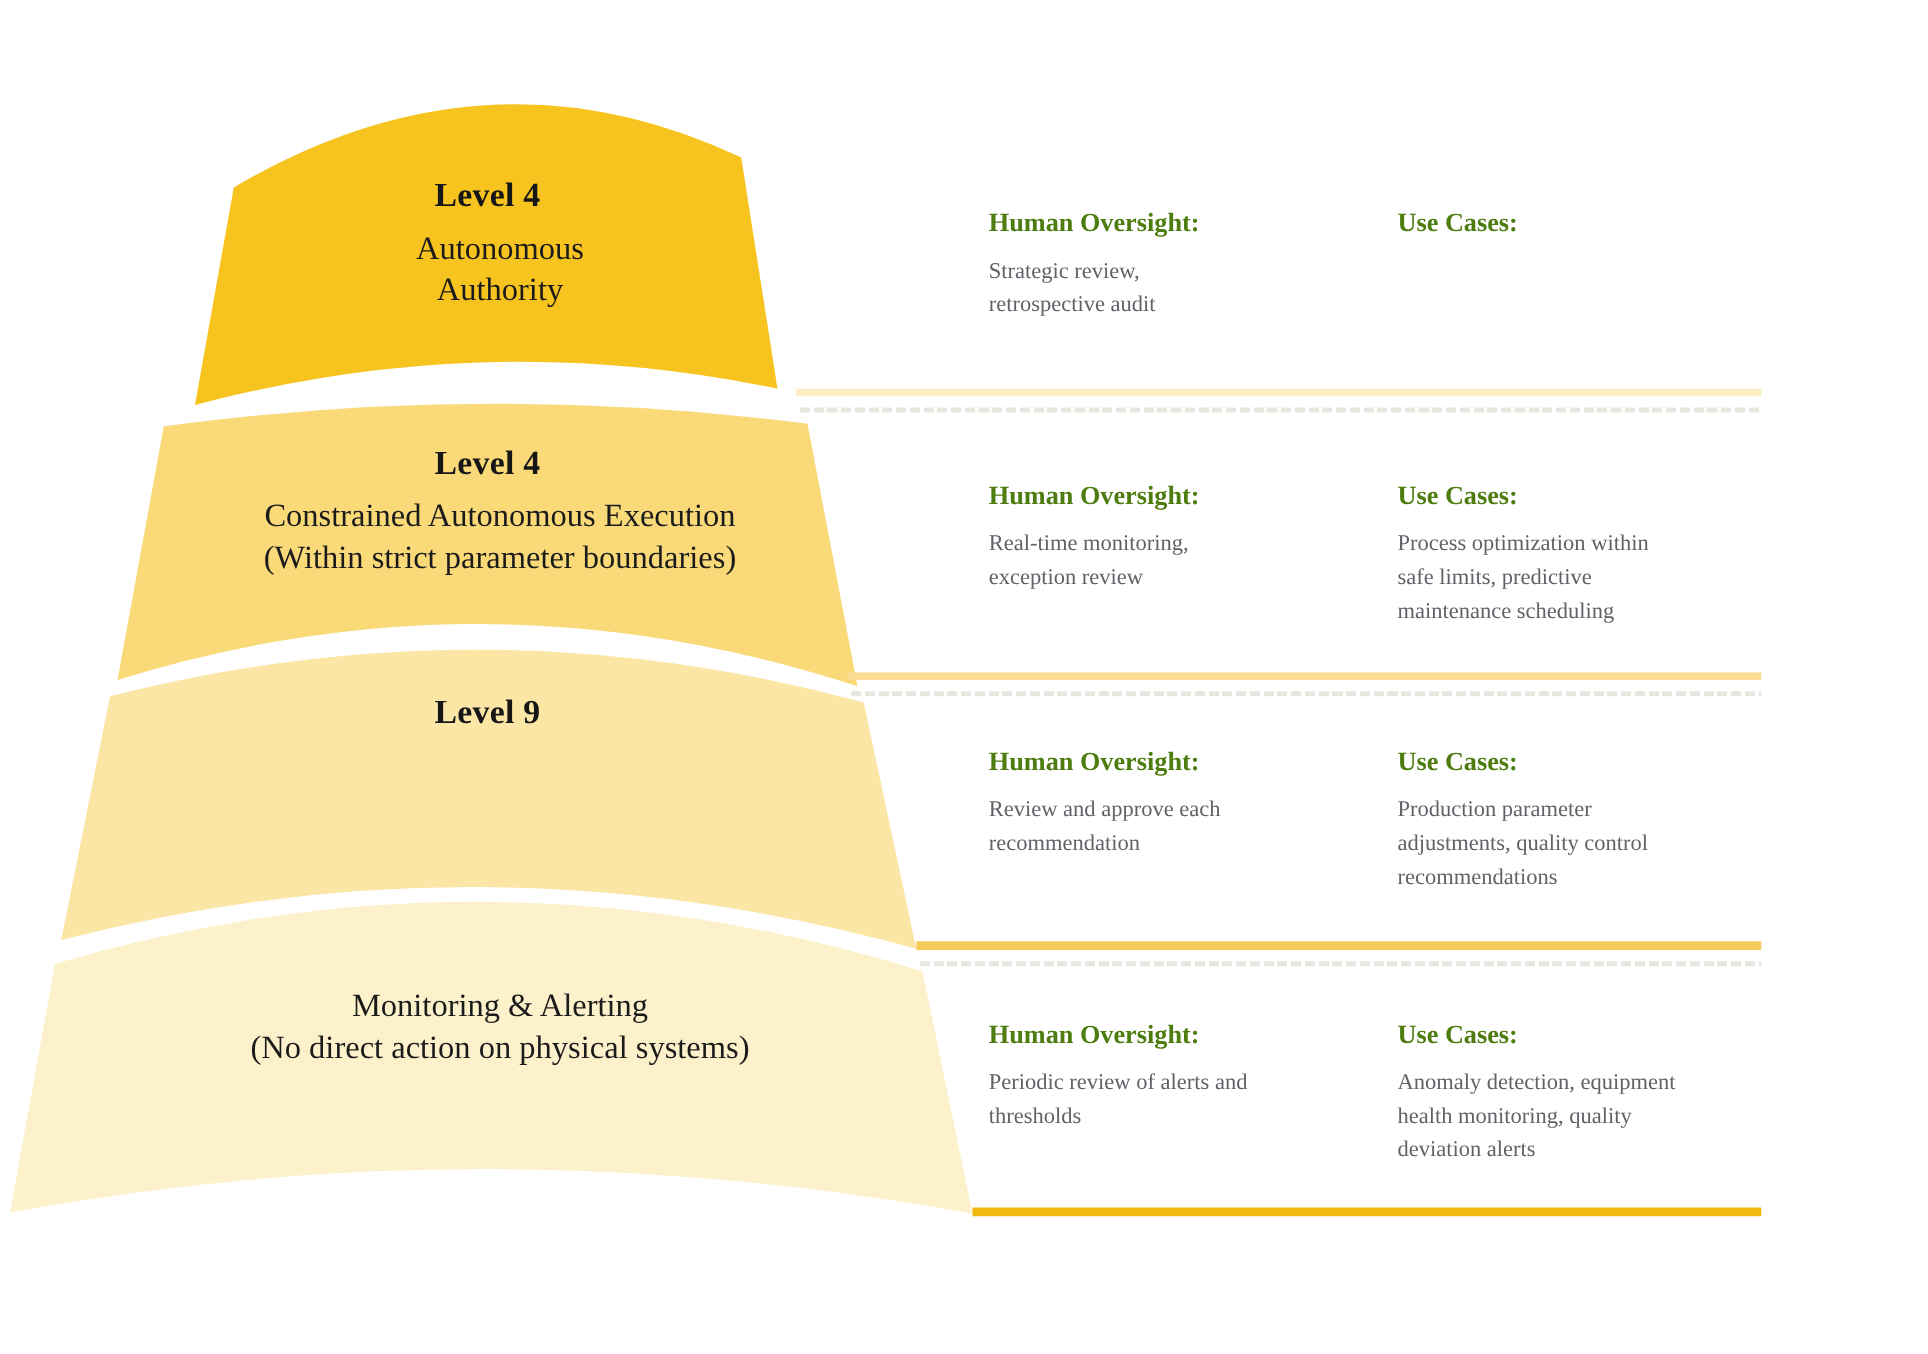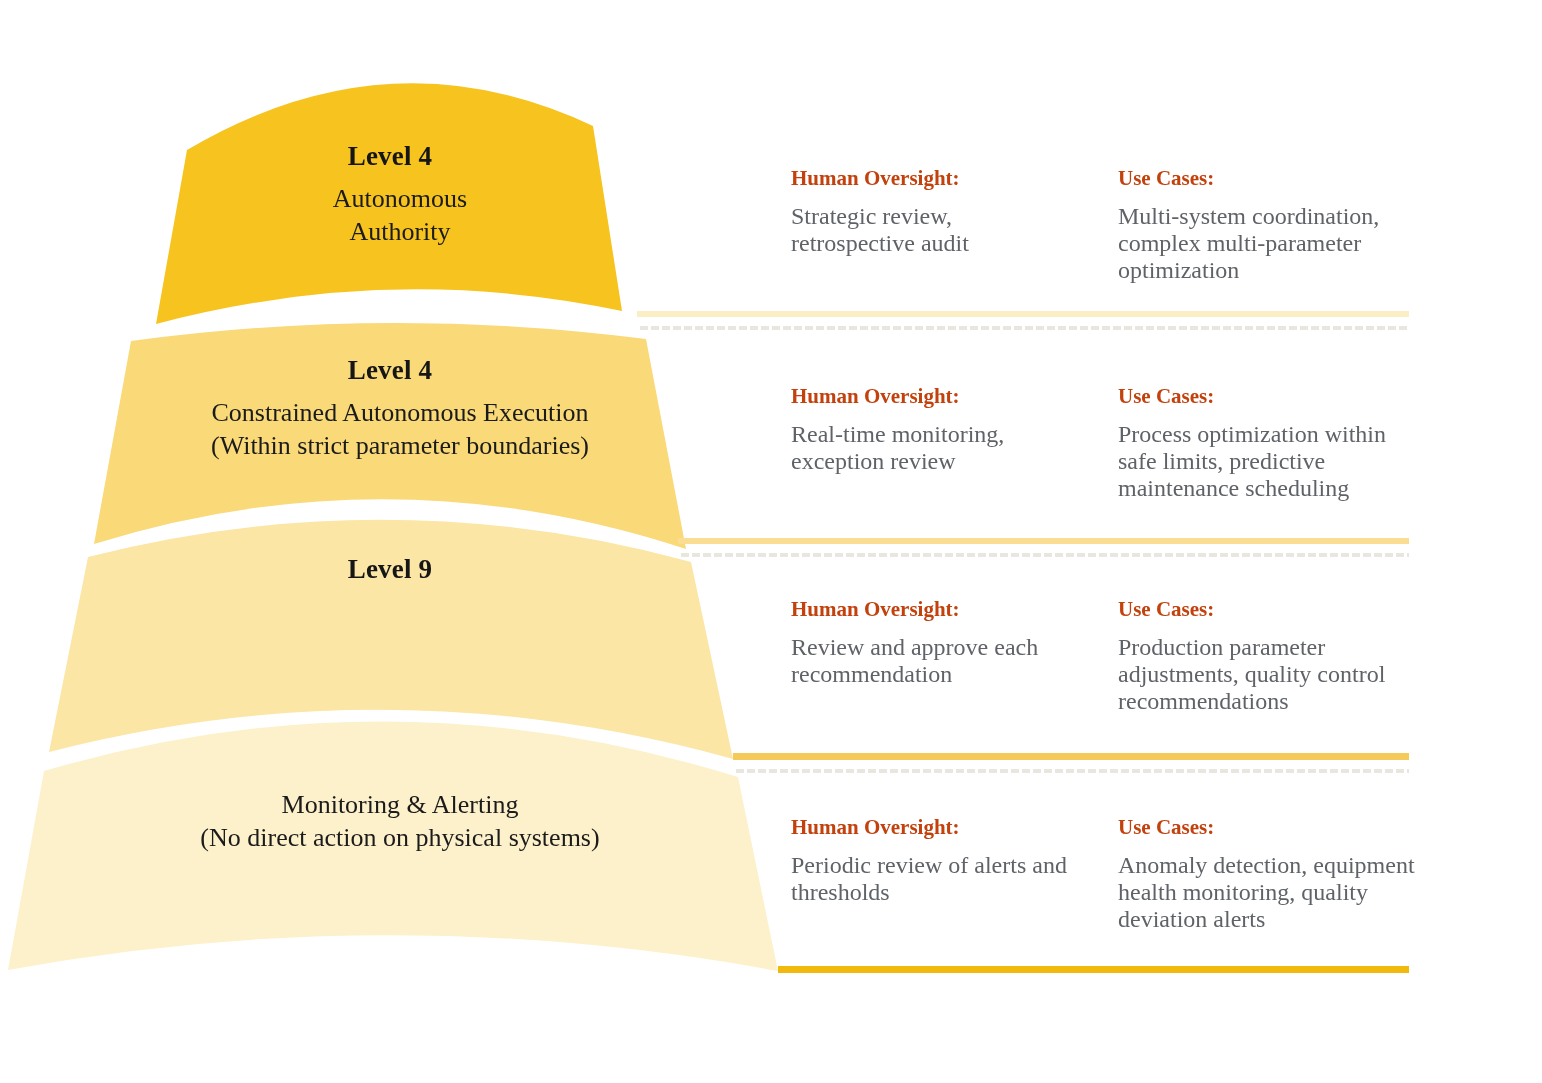--- a/index.html
+++ b/index.html
@@ -35,25 +35,25 @@
     padding-left:20px;
   }
 
   
   .info-row{position:absolute;}
   .col-oversight{position:absolute;left:791px;width:330px;}
   .col-usecases{position:absolute;left:1118px;width:370px;}
   .col-heading{
     font-size:21px;
     font-weight:bold;
-    color:#c2410c;
+    color:#4d7c0f;
   }
   .col-body{
     margin-top:12px;
-    font-size:24px;
+    font-size:18px;
     line-height:27px;
     color:#5f6368;
     white-space:pre-line;
   }
 
   
   .divider{position:absolute;}
   .divider-echo{
     position:absolute;
     height:4px;
@@ -93,23 +93,20 @@
   </div>
 
   <div class="info-row" style="top:166px;">
     <div class="col-oversight">
       <div class="col-heading">Human Oversight:</div>
       <div class="col-body">Strategic review,
 retrospective audit</div>
     </div>
     <div class="col-usecases">
       <div class="col-heading">Use Cases:</div>
-      <div class="col-body">Multi-system coordination,
-complex multi-parameter
-optimization</div>
     </div>
   </div>
 
   <div class="info-row" style="top:384px;">
     <div class="col-oversight">
       <div class="col-heading">Human Oversight:</div>
       <div class="col-body">Real-time monitoring,
 exception review</div>
     </div>
     <div class="col-usecases">

